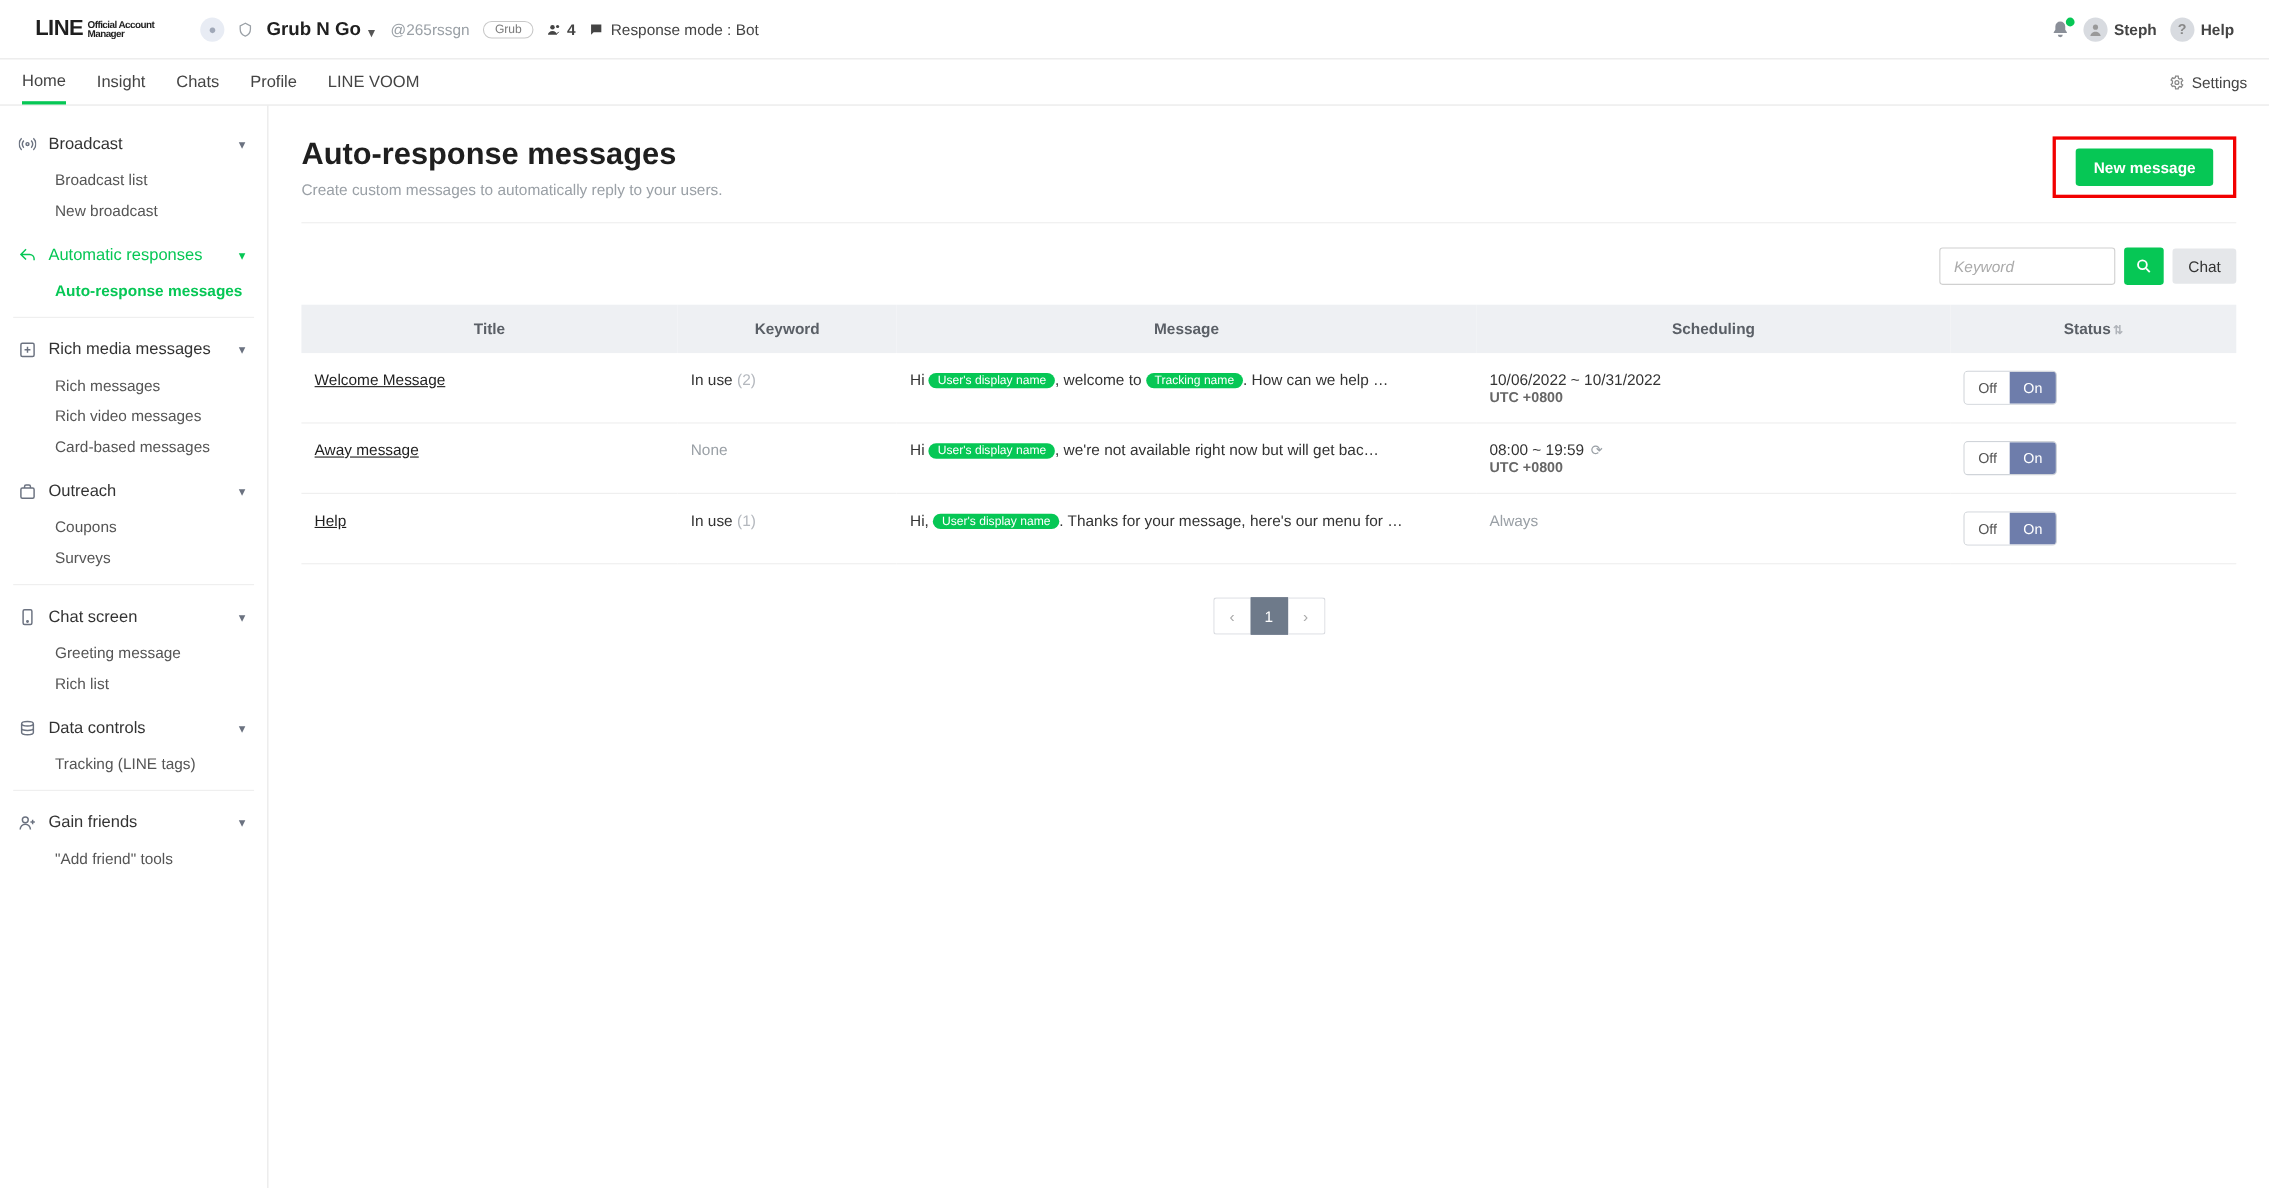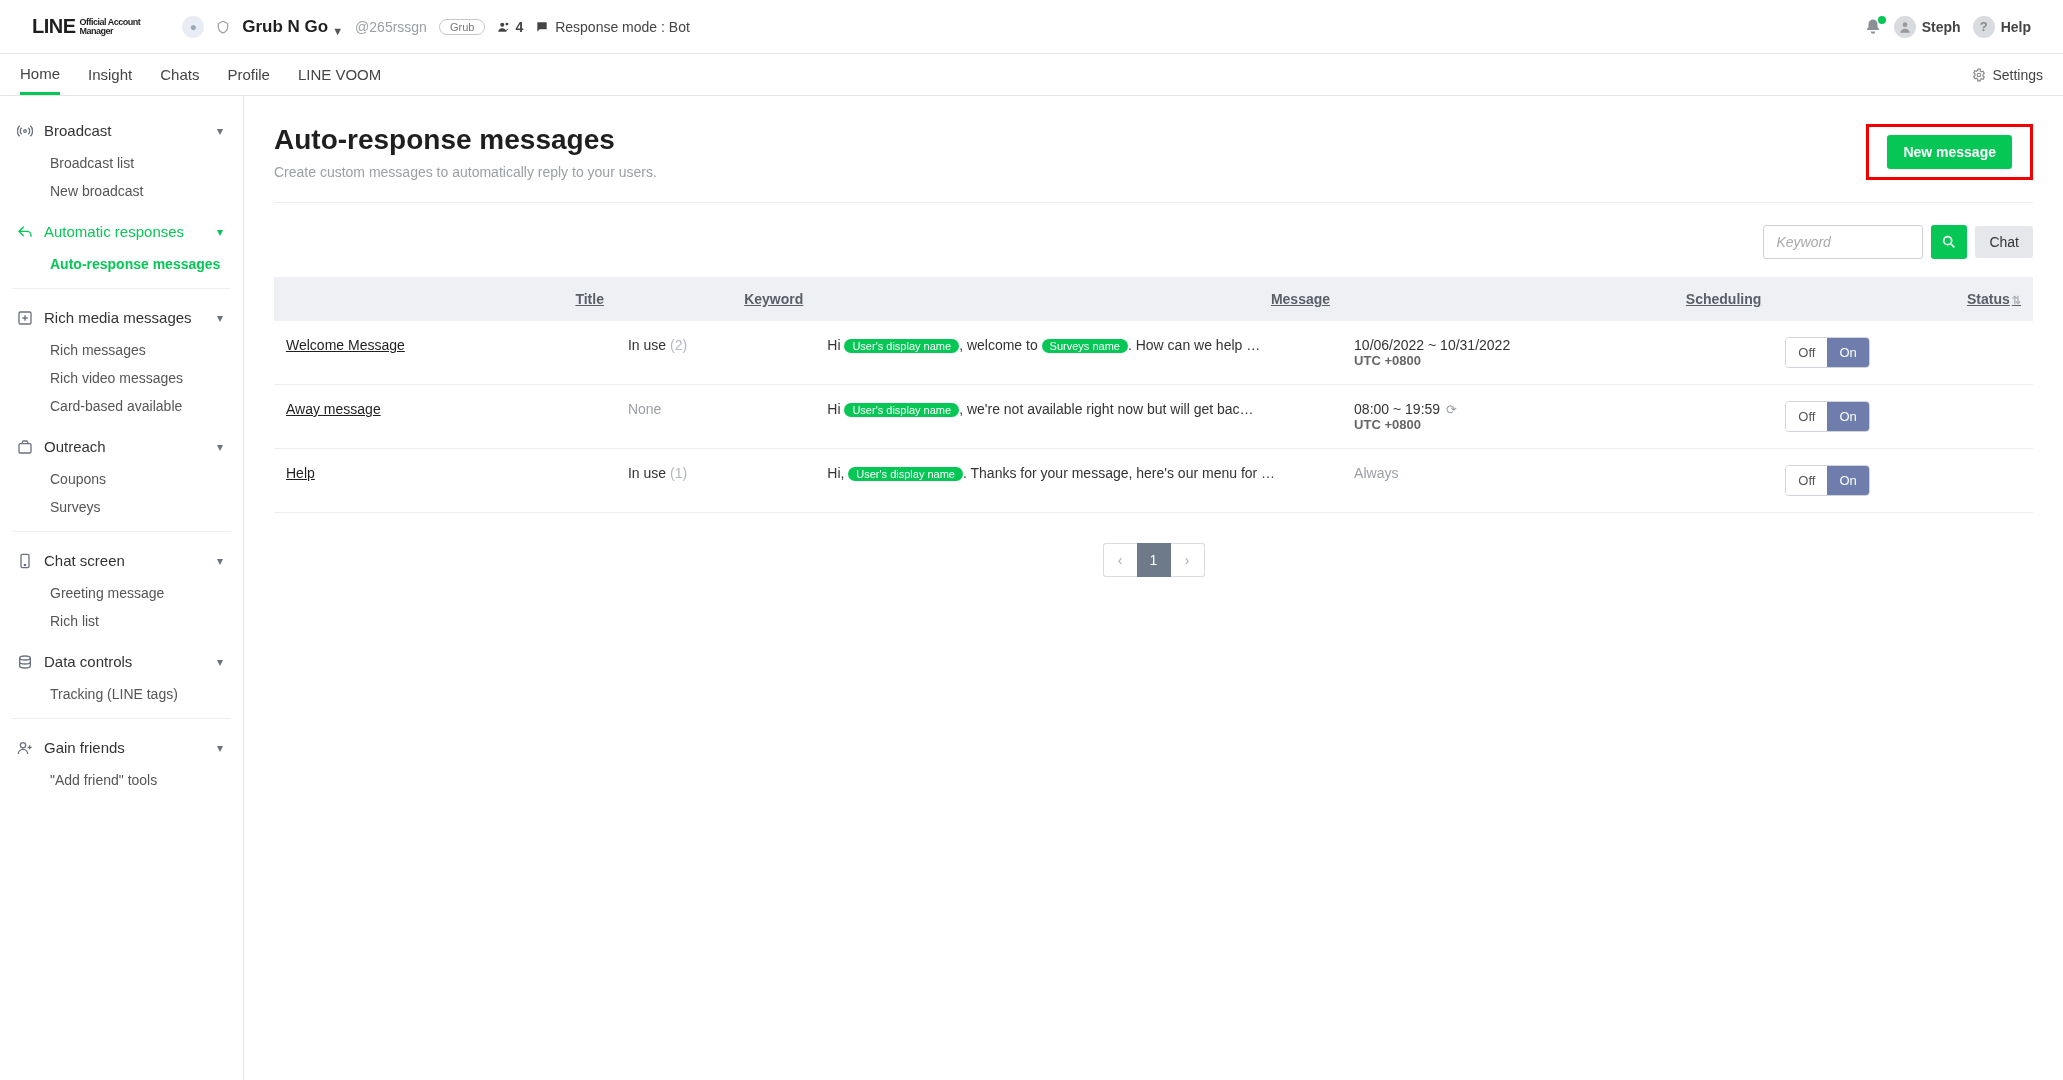--- a/index.html
+++ b/index.html
@@ -47,21 +47,21 @@
 .new-msg-wrap { border:3px solid #f20000; padding:8px 18px; }
 .btn-primary { background:#06c755; color:#fff; border:none; padding:9px 16px; font-size:14px; font-weight:600; border-radius:3px; cursor:pointer;}
 
 .search-row { display:flex; justify-content:flex-end; gap:8px; margin-bottom:18px; align-items:center;}
 .search-input { border:1px solid #d0d0d0; border-radius:3px; padding:8px 12px; width:160px; font-size:14px; font-style:italic; color:#888;}
 .search-input::placeholder { font-style:italic; color:#aaa; }
 .btn-search { background:#06c755; color:#fff; border:none; width:36px; height:34px; border-radius:3px; cursor:pointer; display:flex; align-items:center; justify-content:center;}
 .btn-clear { background:#e5e7ea; color:#333; border:none; padding:8px 14px; border-radius:3px; cursor:pointer; font-size:14px;}
 
 .tbl { width:100%; border-collapse:collapse; }
-.tbl th { background:#eef0f3; text-align:right; padding:14px 12px; color:#5a5f66; font-weight:600; font-size:14px;text-decoration:underline; }
+.tbl th { background:#eef0f3; text-align:center; padding:14px 12px; color:#5a5f66; font-weight:600; font-size:14px; }
 .tbl td { padding:16px 12px; border-bottom:1px solid #eee; vertical-align:top; color:#333; font-size:14px;}
 .title-link { color:#1f1f1f; text-decoration:underline; cursor:pointer; }
 .keyword-count { color:#b4b8be; margin-left:4px; }
 .none-text { color:#9aa0a6; }
 .pill { background:#06c755; color:#fff; border-radius:10px; padding:1px 8px; font-size:11px; display:inline-block; vertical-align:middle;}
 .msg-cell { max-width:220px; }
 .sched-tz { color:#666; font-size:13px;font-weight:bold;}
 .always-text { color:#9aa0a6; }
 .repeat-icon { color:#9aa0a6; margin-left:6px; font-size:13px;}
 .sort-icon { color:#b0b4ba; font-size:11px; margin-left:2px; }
@@ -200,21 +200,21 @@
             <svg width="16" height="16" viewBox="0 0 24 24" fill="none" stroke="currentColor" stroke-width="2">
               <rect x="3" y="3" width="18" height="18" rx="2"></rect>
               <path d="M12 8v8M8 12h8"></path>
             </svg>
           </span>
         <span>Rich media messages</span>
         <span class="chev">▾</span>
       </div>
       <div class="sb-sub">Rich messages</div>
       <div class="sb-sub">Rich video messages</div>
-      <div class="sb-sub">Card-based available</div>
+      <div class="sb-sub">Card-based messages</div>
     </div>
 
     <div class="sb-group">
       <div class="sb-head">
         <span class="sb-icon">
             <svg width="16" height="16" viewBox="0 0 24 24" fill="none" stroke="currentColor" stroke-width="2">
               <rect x="3" y="7" width="18" height="14" rx="2"></rect>
               <path d="M8 7V5a2 2 0 0 1 2-2h4a2 2 0 0 1 2 2v2"></path>
             </svg>
           </span>
@@ -302,21 +302,21 @@
           <th>Keyword</th>
           <th>Message</th>
           <th>Scheduling</th>
           <th><span>Status</span><span class="sort-icon">⇅</span></th>
         </tr>
       </thead>
       <tbody id="tbody">
           <tr>
             <td><span class="title-link">Welcome Message</span></td>
             <td><span>In use</span><span class="keyword-count">(2)</span></td>
-            <td class="msg-cell">Hi <span class="pill">User's display name</span>, welcome to <span class="pill">Surveys name</span>. How can we help …</td>
+            <td class="msg-cell">Hi <span class="pill">User's display name</span>, welcome to <span class="pill">Tracking name</span>. How can we help …</td>
             <td>
               <div>10/06/2022 ~ 10/31/2022</div>
               <div class="sched-tz">UTC +0800</div>
             </td>
             <td><div class="toggle">
                 <span class="off">Off</span>
                 <span class="on">On</span>
               </div></td>
           </tr>
           <tr>

